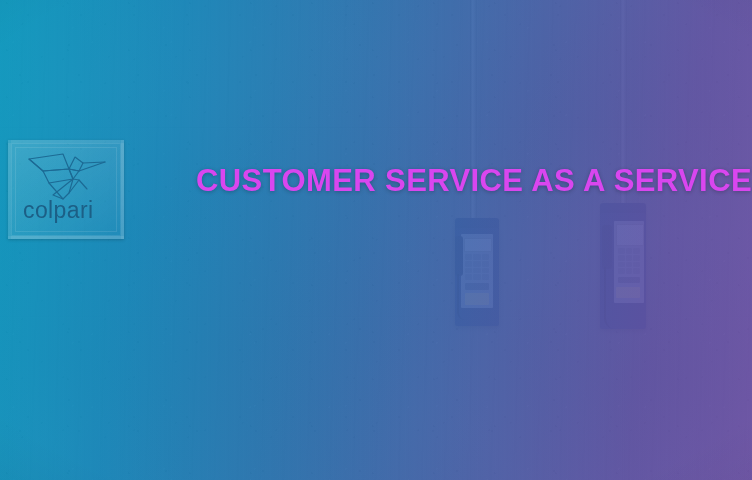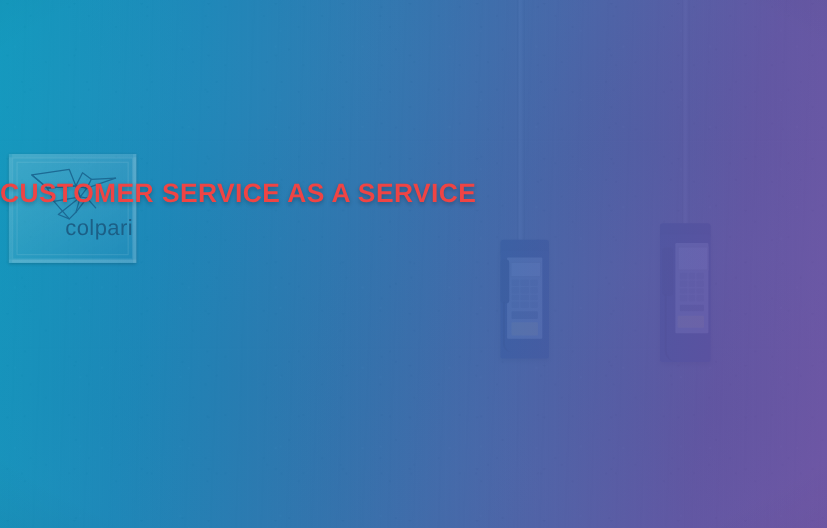--- a/index.html
+++ b/index.html
@@ -213,24 +213,24 @@
   }
   .logo-bird {
     position: absolute;
     left: 12px;
     top: 6px;
     width: 84px;
     height: 52px;
   }
   .logo-word {
     position: absolute;
-    left: 0; right: 0;
+    left: 12px; right: 0;
     top: 54px;
-    text-align: right;
-    font-size: 20px;
+    text-align: left;
+    font-size: 23px;
     letter-spacing: .4px;
     color: #1c5f86;
     font-family: "Liberation Sans", sans-serif;
   }
 
   
   .eyebrow {
     position: absolute;
     left: 0; right: 0;
     top: 100px;
@@ -238,23 +238,23 @@
     color: #ffffff;
     font-size: 21px;
     font-weight: 400;
     letter-spacing: .1px;
     text-shadow: 0 1px 3px rgba(0,0,0,.22);
   }
   .headline {
     position: absolute;
     left: 0; right: 0;
     top: 163px;
-    text-align: left;
-    color: #ef4444;
-    font-size: 24px;
+    text-align: right;
+    color: #d946ef;
+    font-size: 31px;
     font-weight: bold;
     letter-spacing: .4px;
     text-shadow: 0 1px 4px rgba(0,0,0,.25);
   }
 
   
   .vignette {
     position: absolute;
     inset: 0;
     background: radial-gradient(ellipse 115% 110% at 50% 48%, rgba(0,0,0,0) 55%, rgba(0,0,0,.12) 100%);

